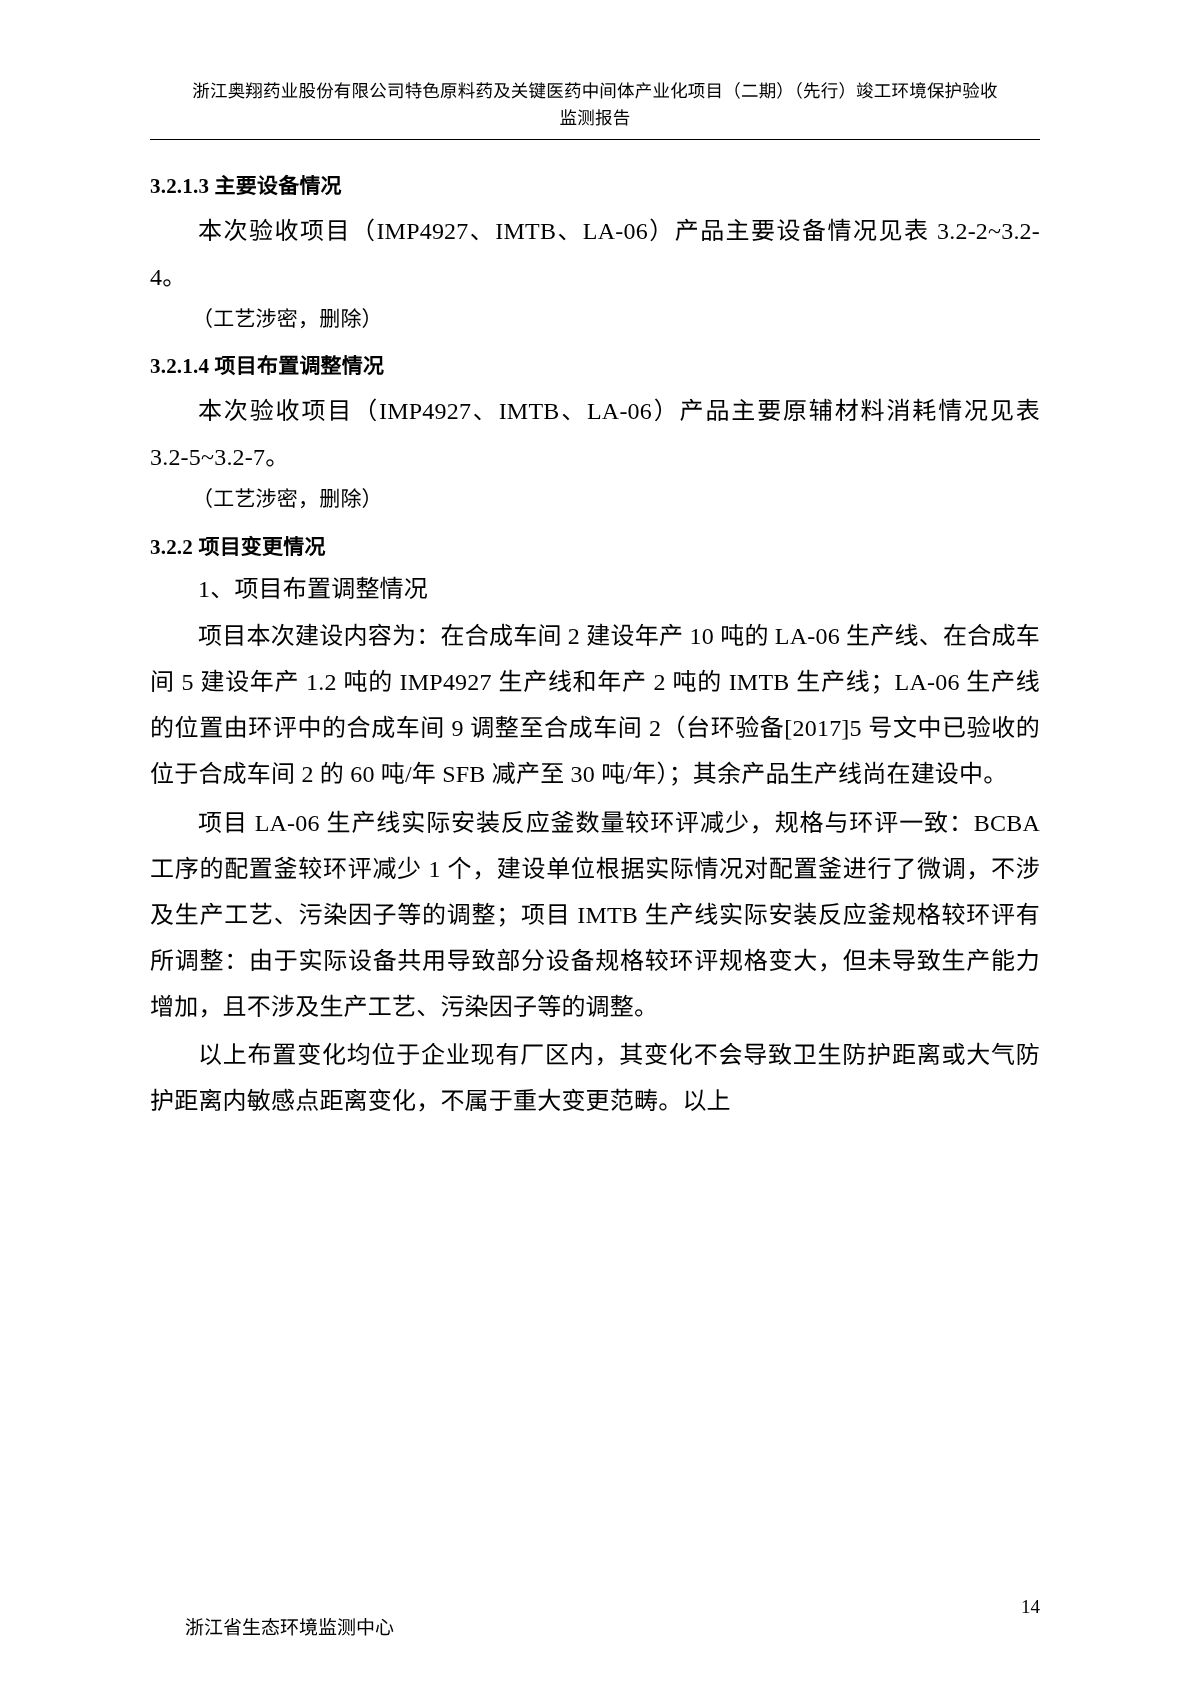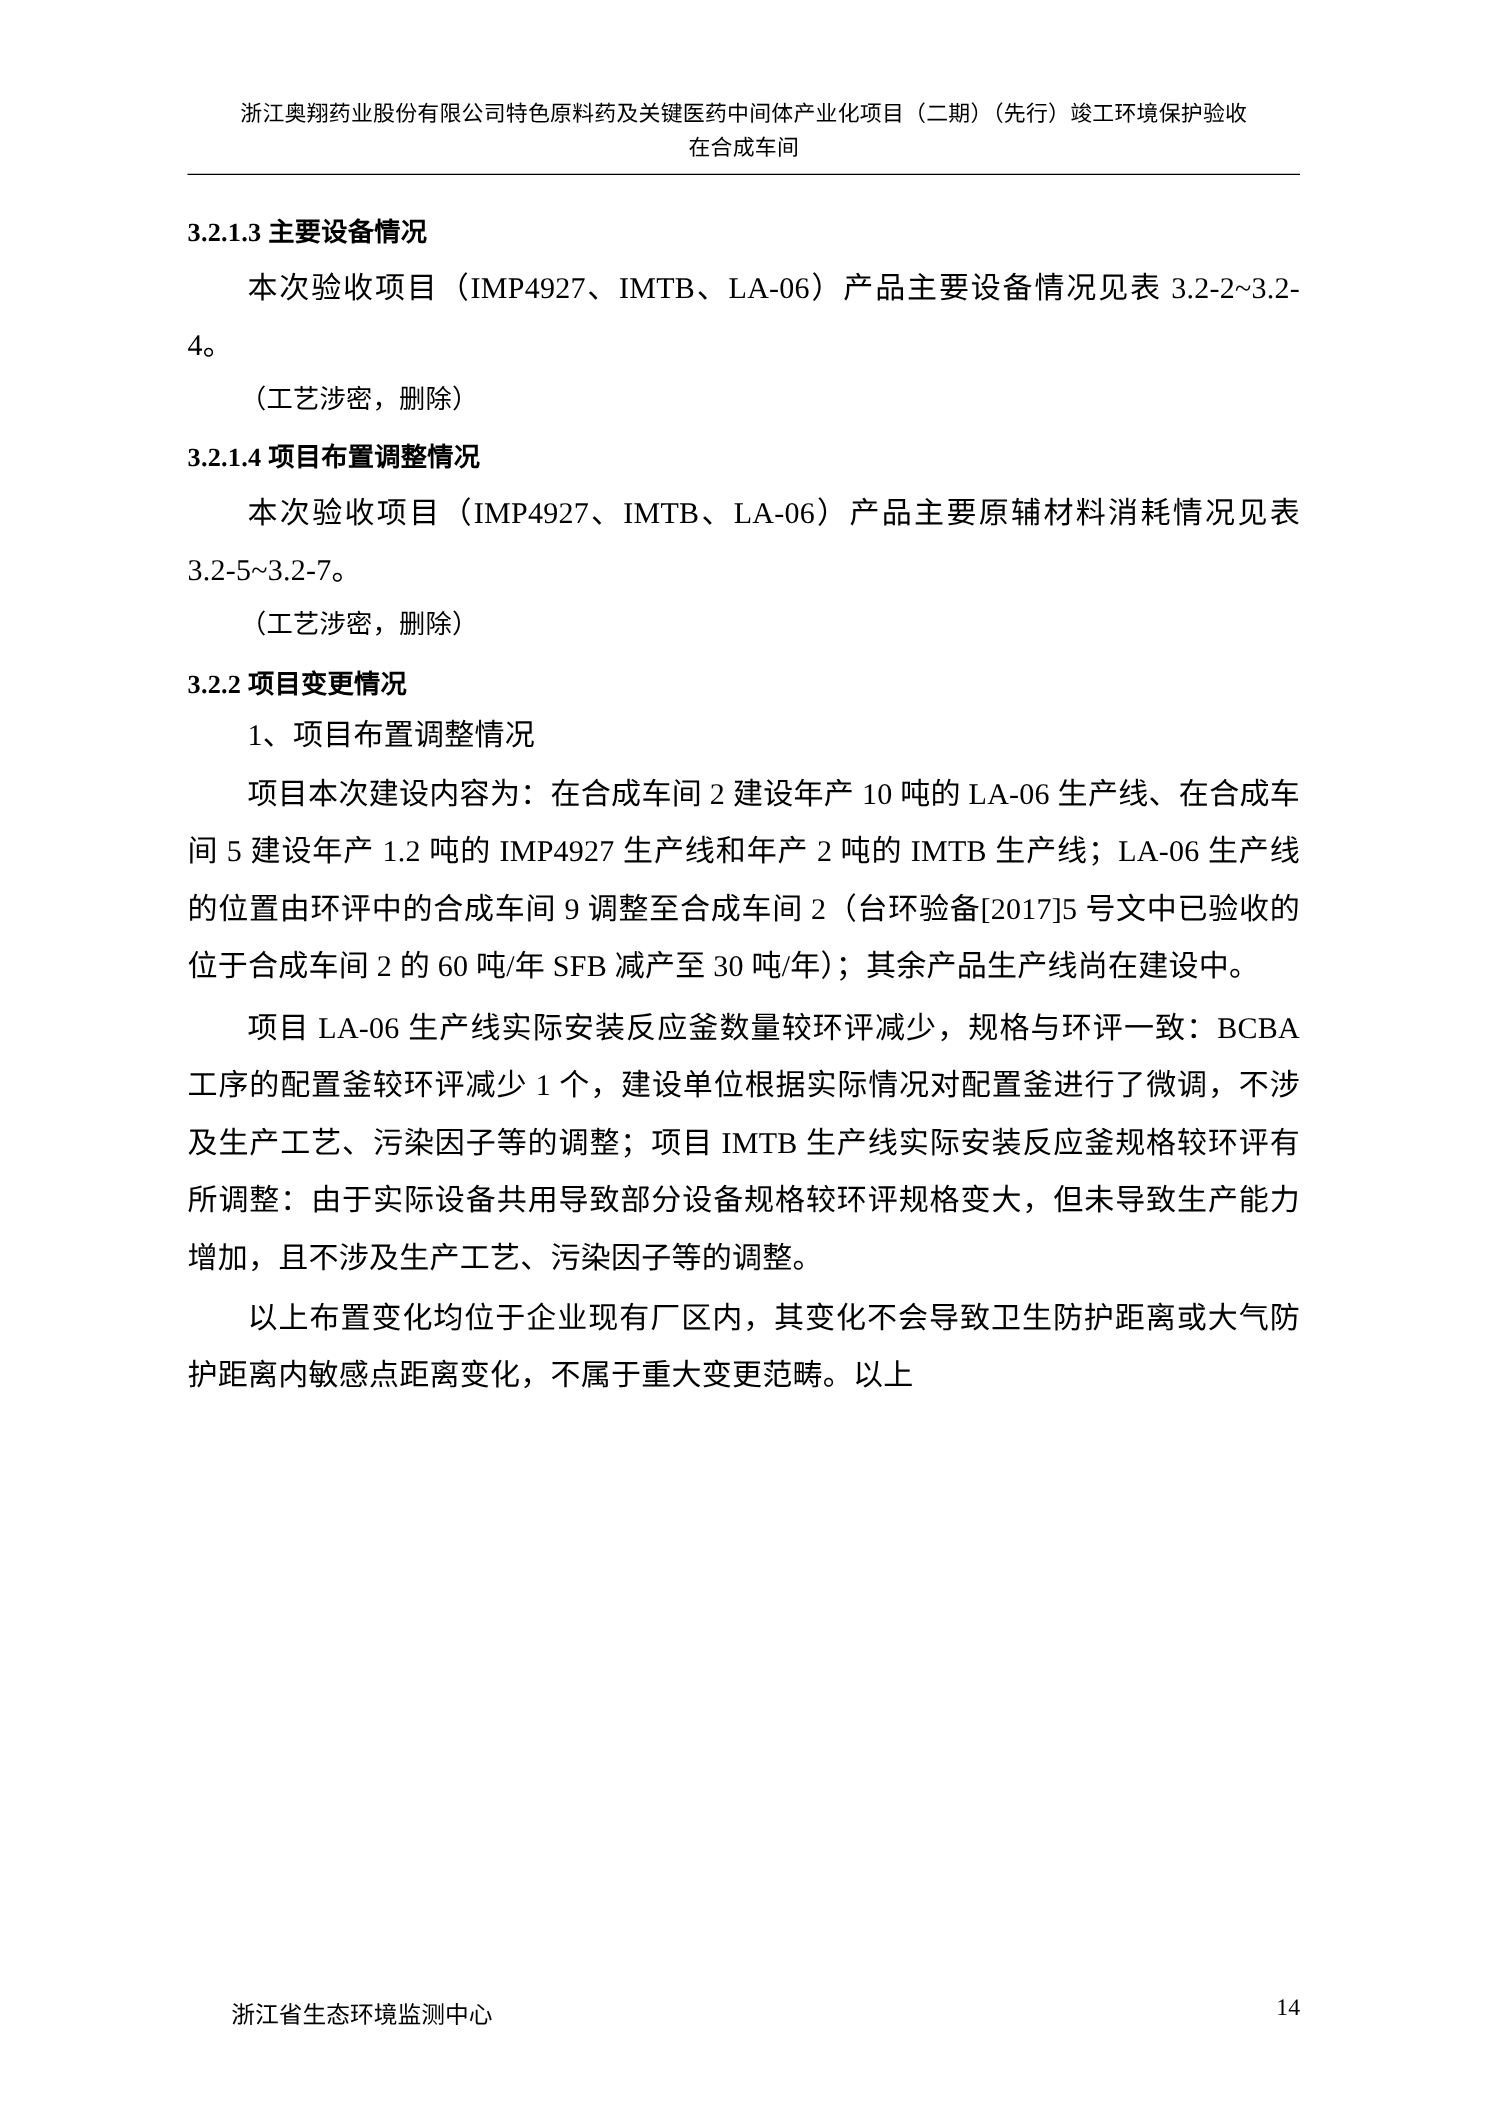--- a/index.html
+++ b/index.html
@@ -82,40 +82,40 @@
     position: absolute;
     left: 150px;
     right: 150px;
     bottom: 57px;
     height: 30px;
     font-size: 19px;
   }
   .footer-org {
     position: absolute;
     left: 35px;
-    top: 0;
+    top: 16px;
     white-space: nowrap;
   }
   .footer-page {
     position: absolute;
     left: 0;
     right: 0;
     top: 0;
     text-align: right;
   }
 </style>
 </head>
 <body>
 
 <div class="page">
   <div class="content">
 
     <div class="page-header">
       <span class="hdr-line">浙江奥翔药业股份有限公司特色原料药及关键医药中间体产业化项目（二期）（先行）竣工环境保护验收</span>
-      <span class="hdr-line">在合成车间</span>
+      <span class="hdr-line">监测报告</span>
       <div class="header-rule"></div>
     </div>
 
     <div class="body-area">
 
       <h2 class="heading">3.2.1.3 主要设备情况</h2>
       <p class="para">本次验收项目（IMP4927、IMTB、LA-06）产品主要设备情况见表 3.2-2~3.2-4。</p>
       <p class="note">（工艺涉密，删除）</p>
 
       <h2 class="heading">3.2.1.4 项目布置调整情况</h2>

